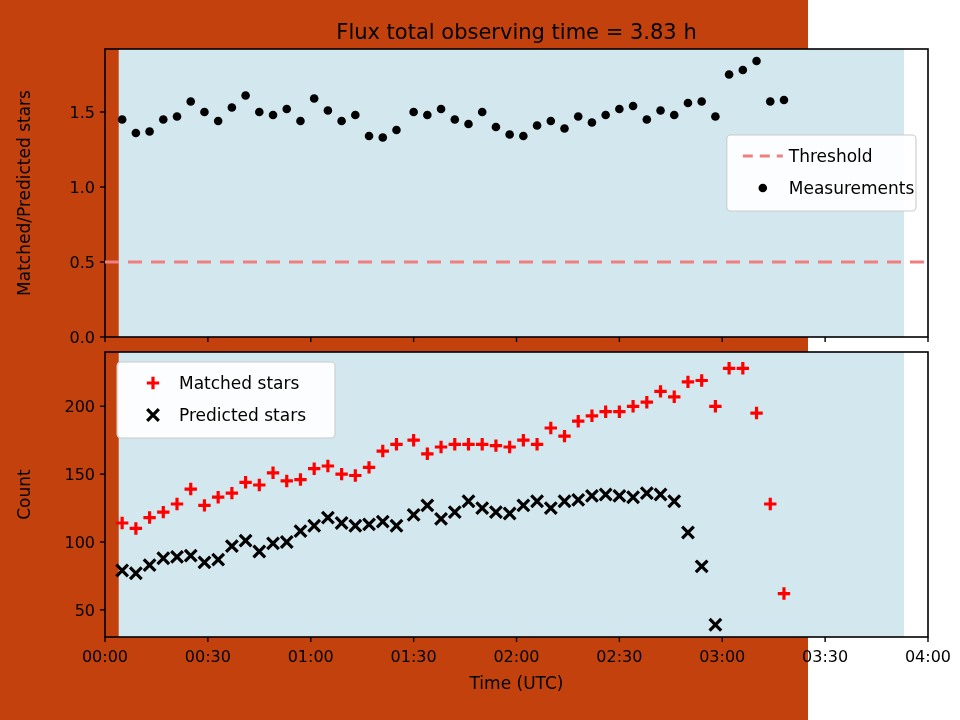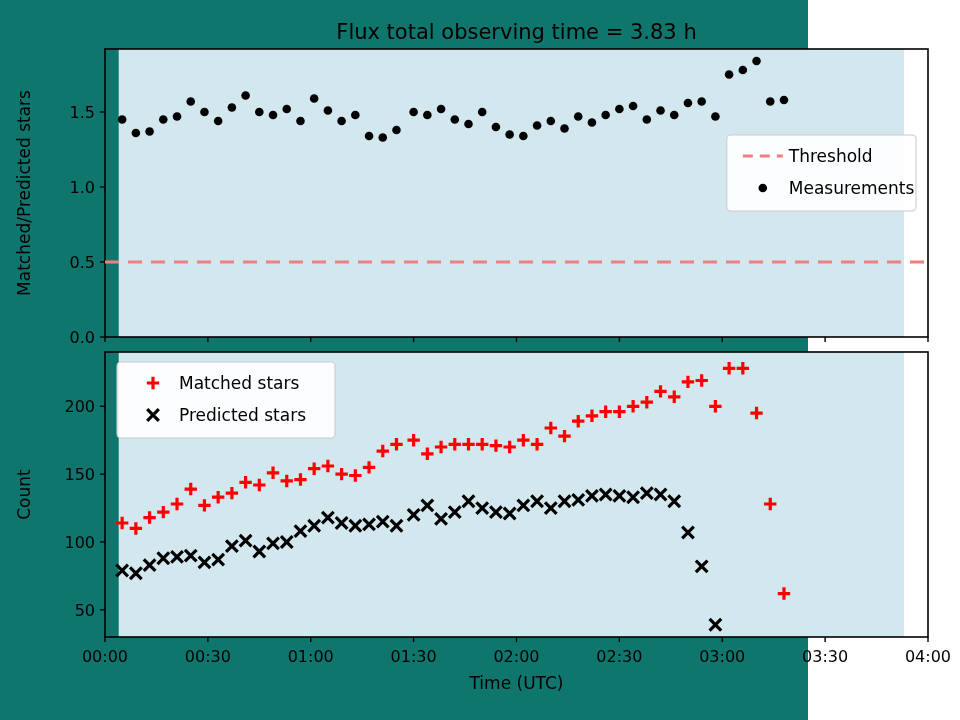--- a/index.html
+++ b/index.html
@@ -10,21 +10,21 @@
   body {
     width: 960px;
     height: 720px;
     overflow: hidden;
     font-family: "DejaVu Sans", sans-serif;
   }
   #figure {
     position: relative;
     width: 808px;
     height: 720px;
-    background: #0f766e;
+    background: #c2410c;
   }
   svg.plot-canvas {
     position: absolute;
     left: 0;
     top: 0;
     width: 960px;
     height: 720px;
   }
   text {
     font-family: "DejaVu Sans", sans-serif;

